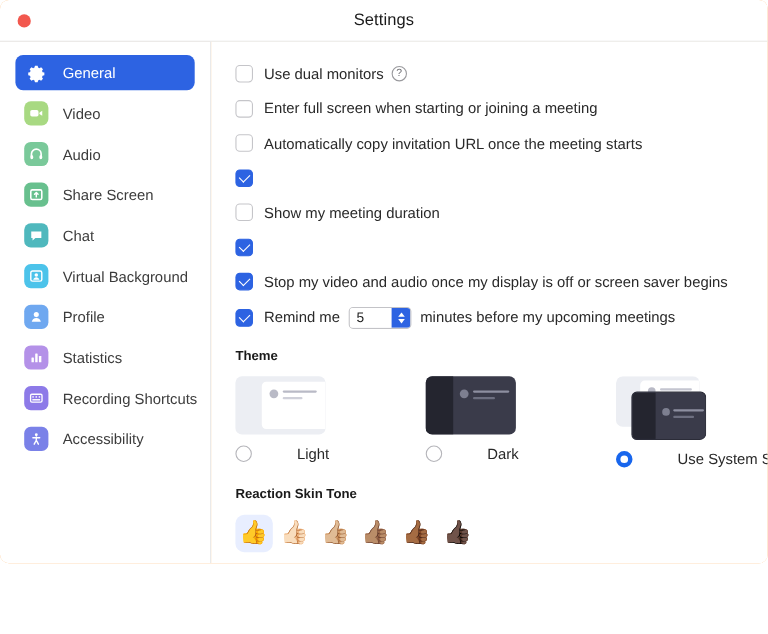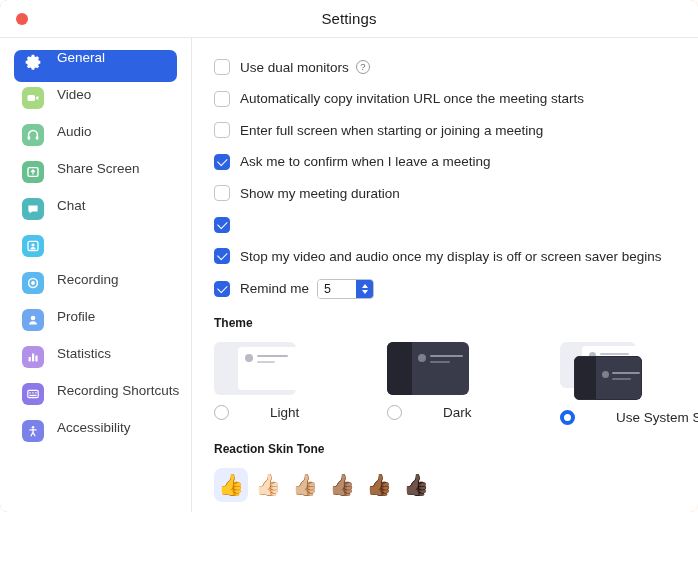--- a/index.html
+++ b/index.html
@@ -65,20 +65,21 @@
   
   .sidebar {
     width: 192px;
     min-width: 192px;
     background: #ffffff;
     border-right: 1px solid #e8e8e8;
     padding: 12px 0 0 0;
   }
   .nav-item {
     display: flex;
+    align-items: center;
     height: 32px;
     margin: 0 14px 5px 14px;
     padding: 0 8px;
     border-radius: 7px;
     cursor: default;
   }
   .nav-item.active { background: #2d63e2; }
   .nav-icon {
     width: 22px;
     height: 22px;
@@ -420,31 +421,23 @@
       </div>
 
       <div class="nav-item">
         <span class="nav-icon" style="background:#4cc3ea">
           <svg width="14" height="14" viewBox="0 0 14 14">
               <rect x="2" y="2.4" width="10" height="9.2" rx="1.6" fill="none" stroke="#fff" stroke-width="1.3"></rect>
               <circle cx="7" cy="6" r="1.6" fill="#fff"></circle>
               <path d="M4.2 10.4c.4-1.5 1.5-2.3 2.8-2.3s2.4.8 2.8 2.3z" fill="#fff"></path>
             </svg>
         </span>
-      </div>
-
-      <div class="nav-item">
-        <span class="nav-icon" style="background:#5cb8ef">
-          <svg width="14" height="14" viewBox="0 0 14 14">
-              <circle cx="7" cy="7" r="4.4" fill="none" stroke="#fff" stroke-width="1.5"></circle>
-              <circle cx="7" cy="7" r="1.9" fill="#fff"></circle>
-            </svg>
-        </span>
-        <span class="nav-label">Recording</span>
-      </div>
+        <span class="nav-label">Virtual Background</span>
+      </div>
+
 
       <div class="nav-item">
         <span class="nav-icon" style="background:#6fa8f0">
           <svg width="14" height="14" viewBox="0 0 14 14">
               <circle cx="7" cy="5" r="2.3" fill="#fff"></circle>
               <path d="M2.9 11.6c.3-2.2 2-3.4 4.1-3.4s3.8 1.2 4.1 3.4z" fill="#fff"></path>
             </svg>
         </span>
         <span class="nav-label">Profile</span>
       </div>
@@ -488,31 +481,30 @@
     <div class="main">
 
       <div class="chk-row">
         <span class="cb"></span>
         <span class="chk-label">Use dual monitors</span>
         <span class="help">?</span>
       </div>
 
       <div class="chk-row">
         <span class="cb"></span>
+        <span class="chk-label">Enter full screen when starting or joining a meeting</span>
+      </div>
+
+      <div class="chk-row">
+        <span class="cb"></span>
         <span class="chk-label">Automatically copy invitation URL once the meeting starts</span>
       </div>
 
       <div class="chk-row">
-        <span class="cb"></span>
-        <span class="chk-label">Enter full screen when starting or joining a meeting</span>
-      </div>
-
-      <div class="chk-row">
         <span class="cb on"></span>
-        <span class="chk-label">Ask me to confirm when I leave a meeting</span>
       </div>
 
       <div class="chk-row">
         <span class="cb"></span>
         <span class="chk-label">Show my meeting duration</span>
       </div>
 
       <div class="chk-row">
         <span class="cb on"></span>
       </div>
@@ -525,20 +517,21 @@
       <div class="chk-row">
         <span class="cb on"></span>
         <span class="chk-label">Remind me</span>
         <span class="stepper">
           <span class="stepper-val">5</span>
           <span class="stepper-btns">
             <span class="arr arr-up"></span>
             <span class="arr arr-dn"></span>
           </span>
         </span>
+        <span class="chk-label">minutes before my upcoming meetings</span>
       </div>
 
       <div class="sec-title">Theme</div>
 
       <div class="themes">
 
         <div class="theme-col">
           <div class="theme-thumb t-light">
             <span class="inner"></span>
               <span class="av"></span>

